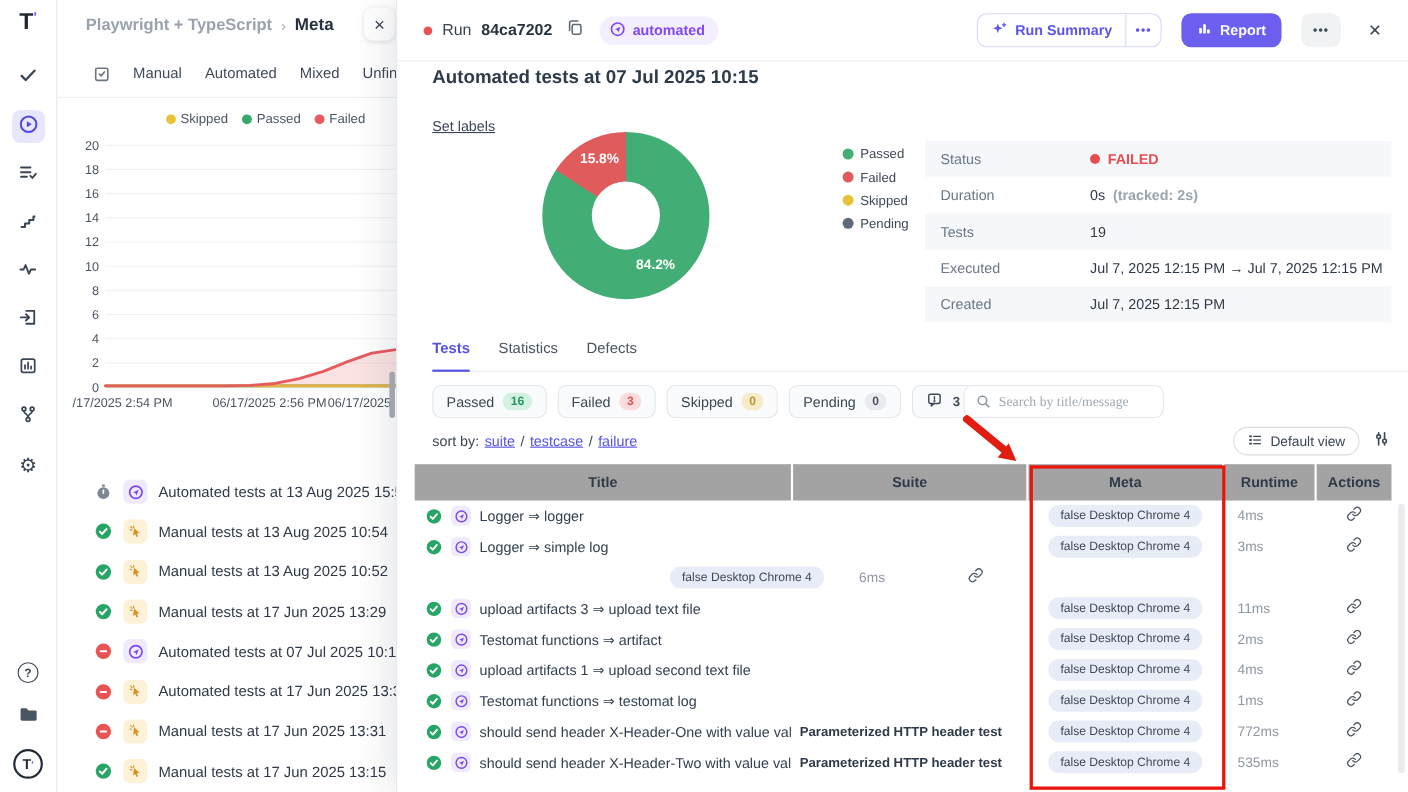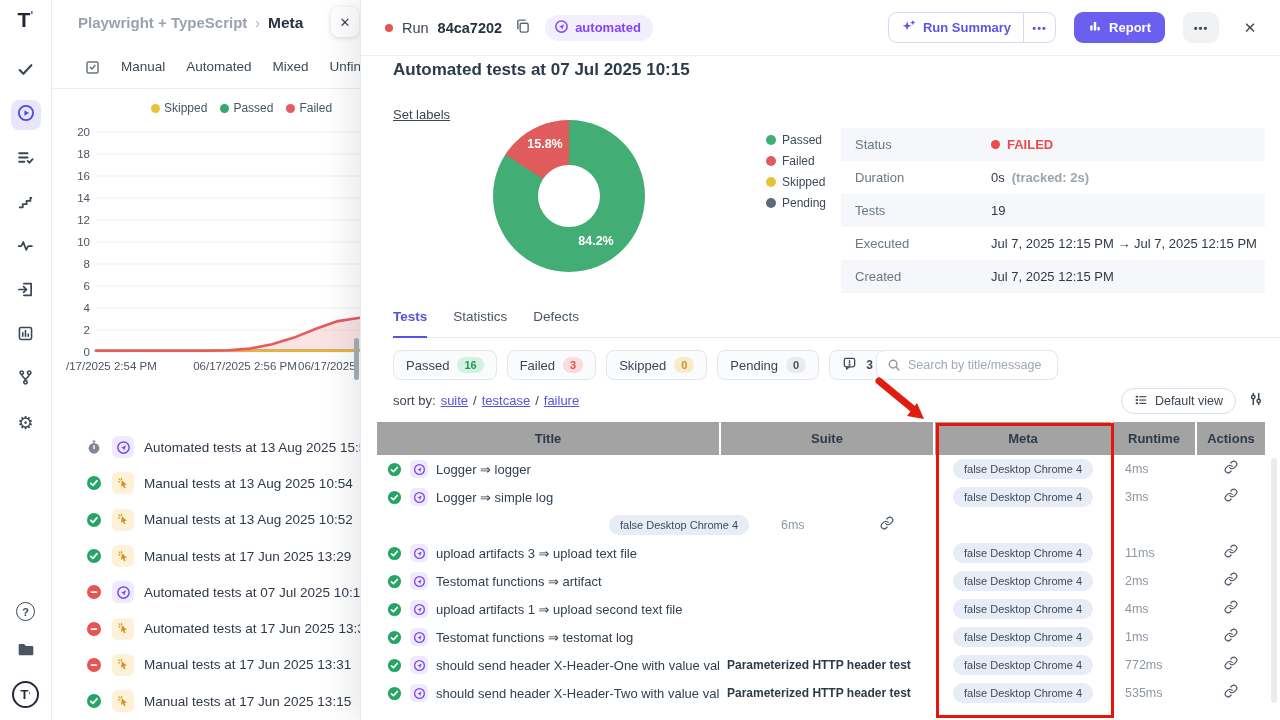--- a/index.html
+++ b/index.html
@@ -86,21 +86,21 @@
 
   .chips { position:absolute; left:32px; top:350px; display:flex; gap:10px; align-items:center; }
   .chip { height:30px; border:1px solid #e3e6ea; border-radius:8px; background:#fafbfc; display:flex; align-items:center; gap:8px; padding:0 12px; font-size:13px; color:#3b4654; cursor:pointer; }
   .chip-badge { padding:2px 7px; border-radius:10px; font-size:11px; font-weight:600; }
   .bg-pass { background:#d3f2e1; color:#27955c; }
   .bg-fail { background:#fadcdc; color:#df5050; }
   .bg-skip { background:#f7ebc9; color:#c0952c; }
   .bg-pend { background:#e9ebee; color:#49545f; }
   .chip-comment { gap:9px; color:#3f4a58; font-size:12px; font-weight:600; }
   .search-box { position:absolute; left:515px; top:350px; width:182px; height:30px; border:1px solid #e3e6ea; border-radius:8px; display:flex; align-items:center; gap:7px; padding:0 10px; background:#fff; }
-  .search-box input { border:none; outline:none; width:100%; font-size:12.5px; font-family:Liberation Sans, sans-serif; color:#3b4654; }
+  .search-box input { border:none; outline:none; width:100%; font-size:12.5px; font-family:Liberation Serif, serif; color:#3b4654; }
   .search-box input::placeholder { color:#a0aab4; }
   .search-ic { color:#8d97a3; display:flex; }
 
   .sort-row { position:absolute; left:32px; top:393px; display:flex; gap:5px; font-size:13px; color:#3b4654; }
   .sort-link { color:#5552e0; text-decoration:underline; cursor:pointer; }
   .view-controls { position:absolute; right:16px; top:388px; display:flex; align-items:center; gap:12px; }
   .btn-view { height:26px; border:1px solid #dadde2; border-radius:14px; background:#fff; display:flex; align-items:center; gap:7px; padding:0 12px; font-size:12.5px; color:#3b4654; cursor:pointer; }
   .sliders-btn { color:#3f4a58; display:flex; cursor:pointer; }
 
   .ttable { position:absolute; left:16px; top:422px; width:888px; }

